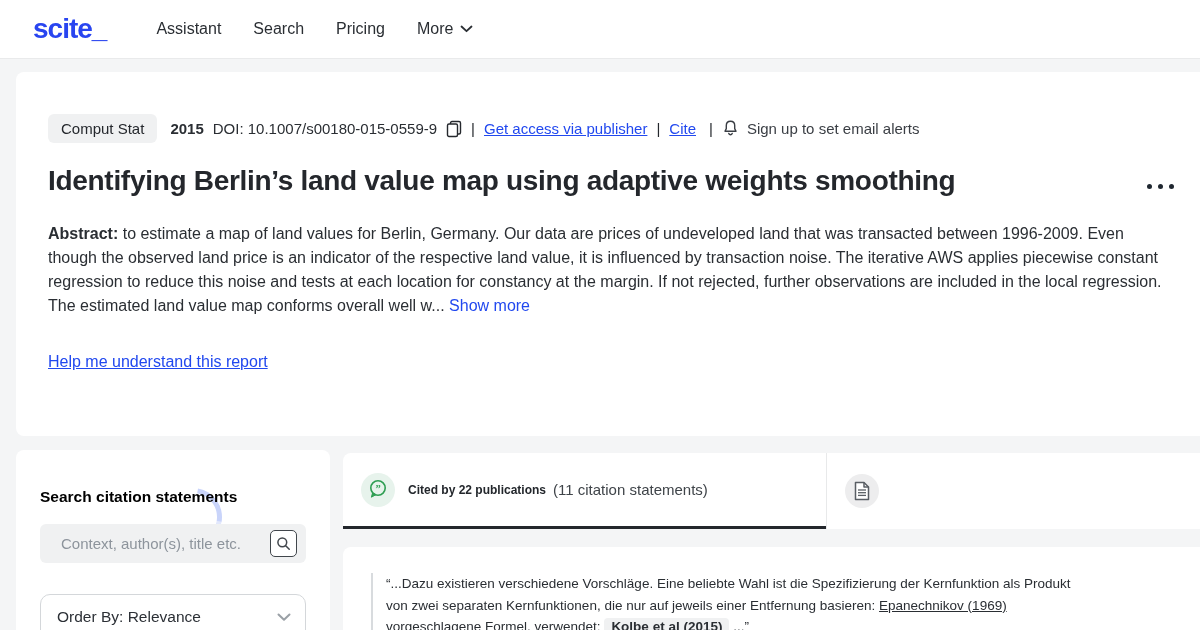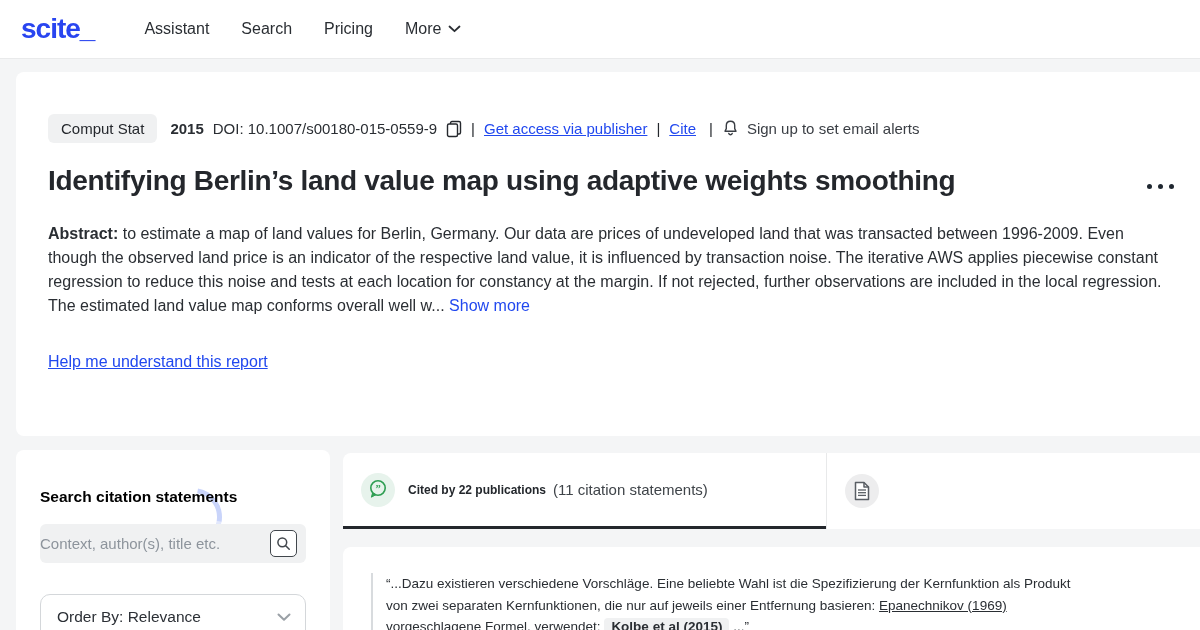--- a/index.html
+++ b/index.html
@@ -2,21 +2,21 @@
 <html><head>
 <meta charset="utf-8">
 <style>
   * { margin:0; padding:0; box-sizing:border-box; }
   html,body { width:1200px; height:630px; overflow:hidden; }
   body { font-family:"Liberation Sans", sans-serif; background:#f4f5f6; color:#2a2e33; }
   .page { position:relative; width:1200px; height:630px; }
 
   
   .topnav { position:absolute; top:0; left:0; width:1200px; height:59px; background:#fff;
-            border-bottom:1px solid #e9eaeb; display:flex; align-items:center; padding-left:21px; }
+            border-bottom:1px solid #e9eaeb; display:flex; align-items:center; padding-left:33px; }
   .logo { font-size:28px; font-weight:bold; color:#2945f0; letter-spacing:-1px; margin-right:50px; cursor:pointer; }
   .nav-items { display:flex; align-items:center; gap:32px; }
   .nav-item { font-size:16px; color:#2a2e33; cursor:pointer; display:flex; align-items:center; gap:7px; }
 
   
   .paper-card { position:absolute; left:16px; top:72px; width:1192px; height:364px; background:#fff;
                 border-radius:8px 0 0 8px; padding:42px 32px 0 32px; }
   .meta-row { display:flex; align-items:center; font-size:15px; gap:9px; }
   .journal-badge { background:#f0f1f2; border-radius:6px; padding:6px 13px; font-size:15px; color:#25282d; }
   .year { font-weight:bold; margin-left:4px; }
@@ -44,21 +44,21 @@
   .sidebar-card { position:absolute; left:16px; top:450px; width:314px; height:180px; background:#fff;
                   border-radius:8px 8px 0 0; overflow:hidden; }
   .spinner-arc { position:absolute; left:148px; top:38px; width:58px; height:58px; border-radius:50%;
                  border:5px solid transparent; border-right-color:#c9d4fa; border-bottom-color:#e2e8fc;
                  transform:rotate(-35deg); }
   .sidebar-heading { position:absolute; left:24px; top:38px; font-size:15.5px; font-weight:bold; color:#000000; }
   .search-box { position:absolute; left:24px; top:74px; width:266px; height:39px; background:#f0f1f2;
                 border-radius:6px; display:flex; align-items:center; }
   .search-input { flex:1; height:100%; background:transparent; border:none; outline:none;
                   font-family:"Liberation Sans", sans-serif; font-size:15px; color:#701a75;
-                  text-align:left; padding-right:44px; }
+                  text-align:center; padding-right:44px; }
   .search-input::placeholder { color:#8d949c; }
   .search-btn { position:absolute; right:9px; top:6px; width:27px; height:27px; background:#fff;
                 border:1.5px solid #41464c; border-radius:5px; display:flex; align-items:center;
                 justify-content:center; cursor:pointer; }
   .order-select { position:absolute; left:24px; top:144px; width:266px; height:46px; background:#fff;
                   border:1px solid #d4d7da; border-radius:10px; display:flex; align-items:center;
                   padding:0 14px 0 16px; cursor:pointer; }
   .order-select span { font-size:15.5px; color:#2c3036; }
   .order-select svg { margin-left:auto; }
 

